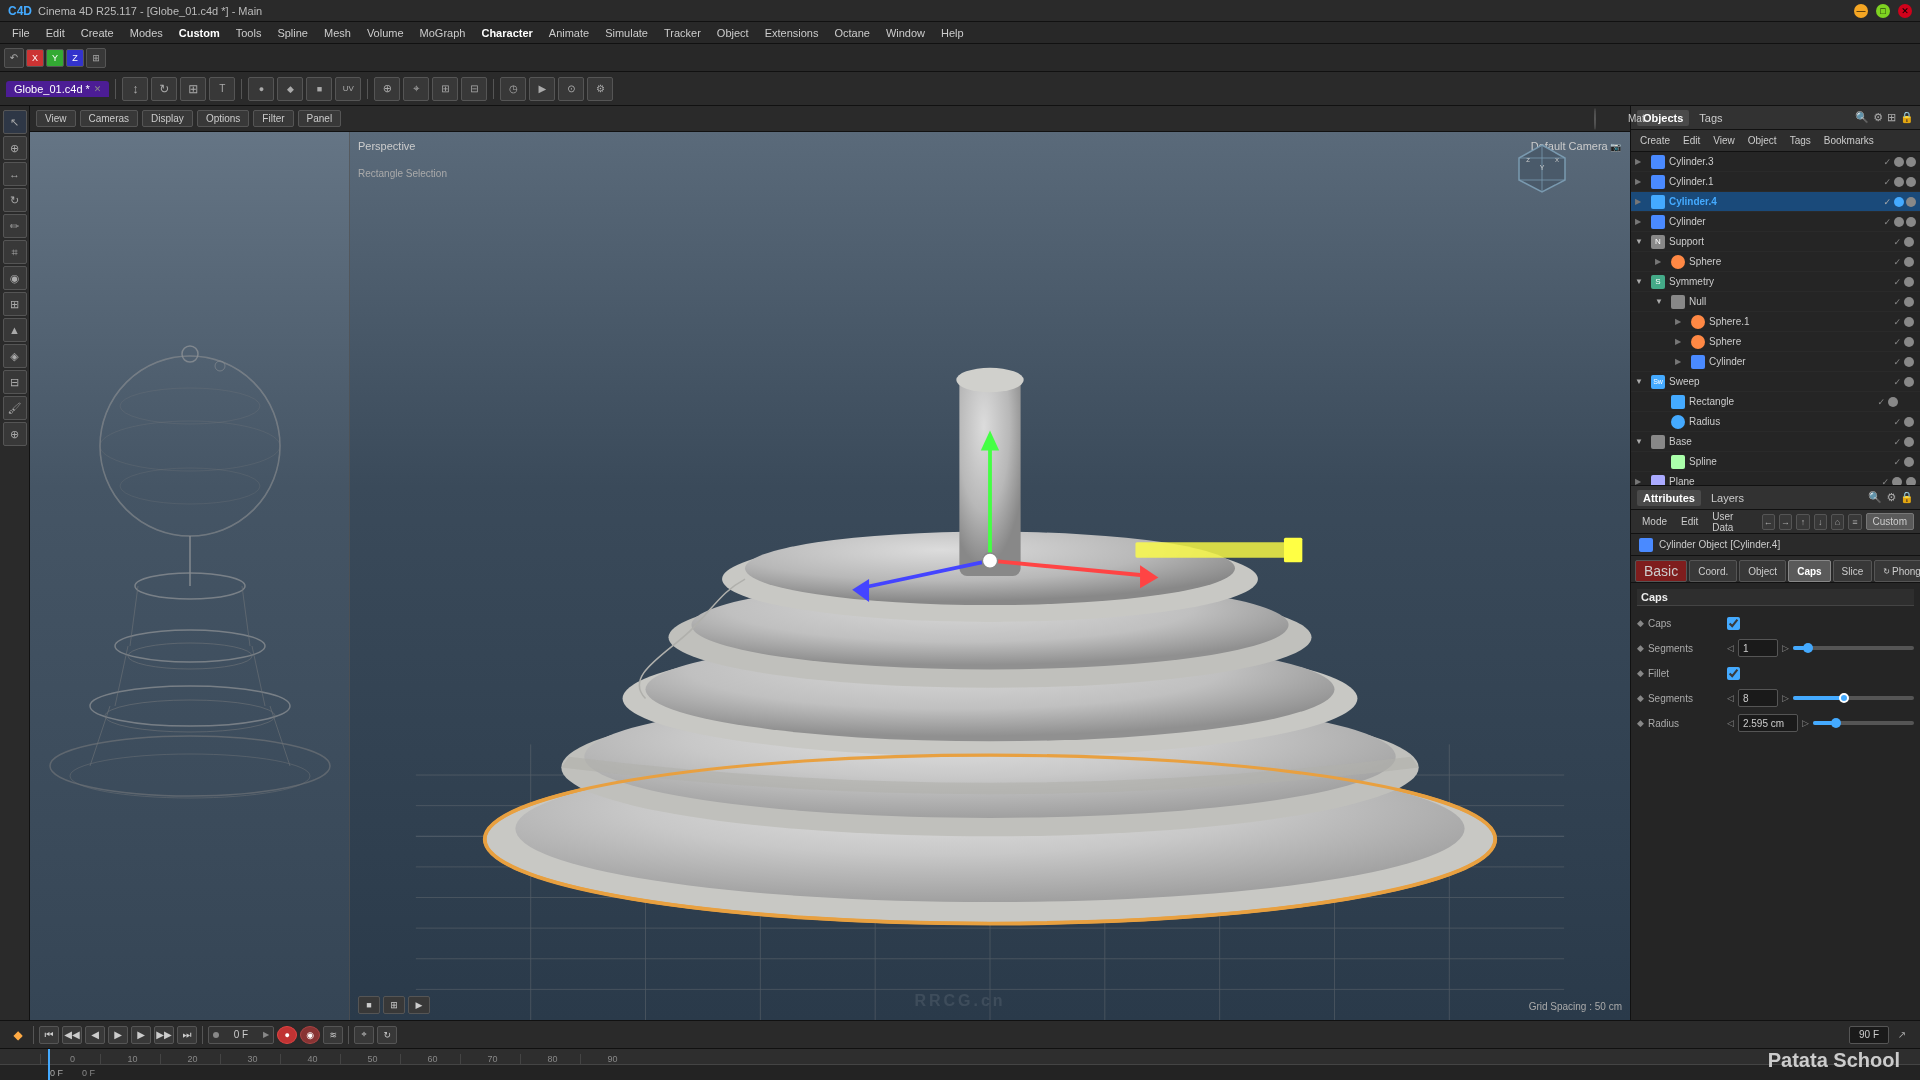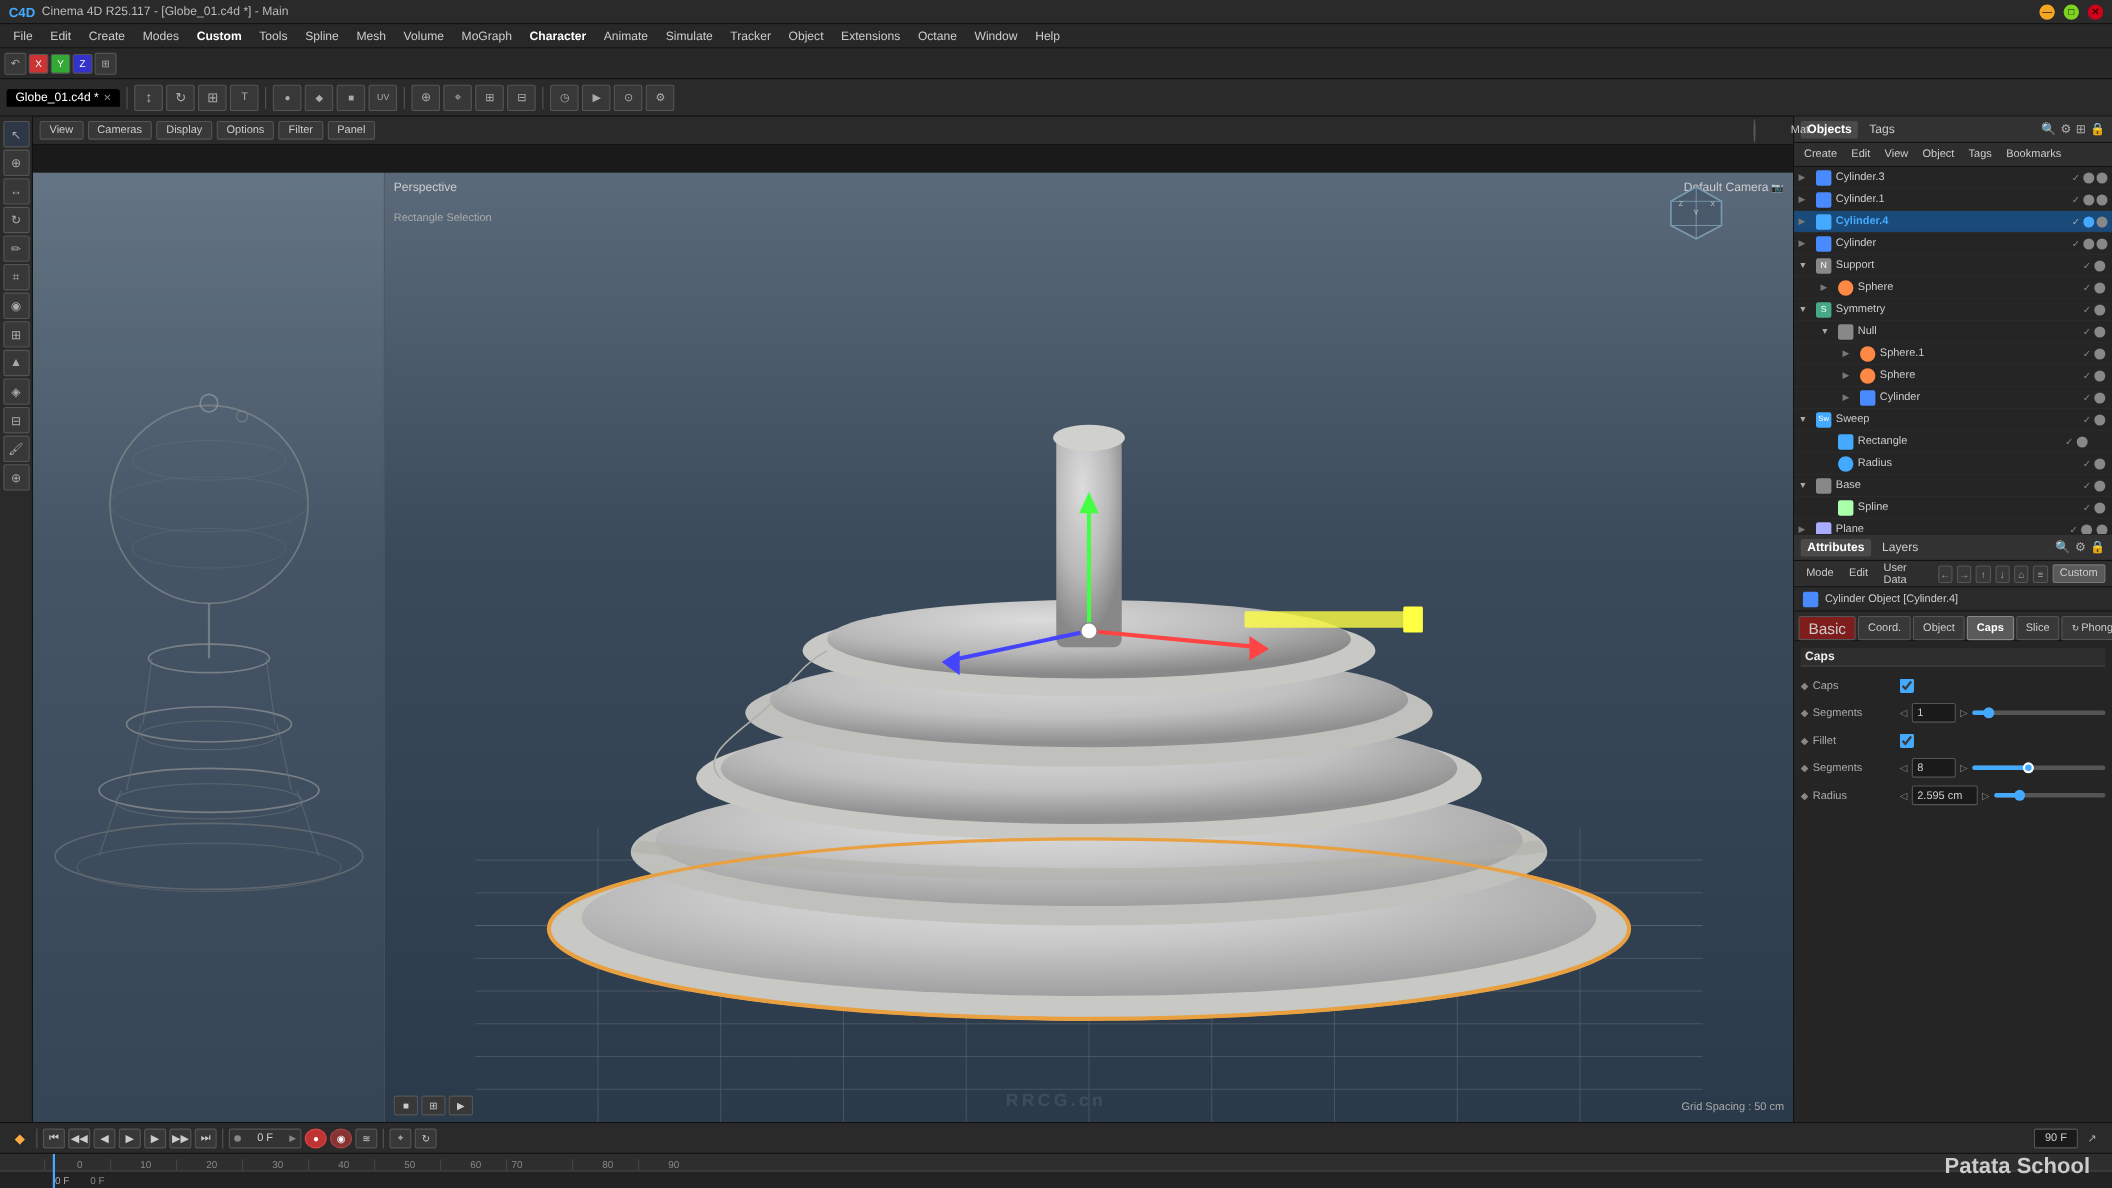--- a/index.html
+++ b/index.html
@@ -26,21 +26,21 @@
     
     #main { display: flex; height: calc(1080px - 22px - 22px - 26px - 32px - 60px); }
 
     
     #left-sidebar { width: 30px; background: #2a2a2a; border-right: 1px solid #111; display: flex; flex-direction: column; align-items: center; padding: 4px 0; gap: 2px; }
     .ls-btn { width: 24px; height: 24px; background: #383838; border: 1px solid #555; border-radius: 2px; cursor: pointer; display: flex; align-items: center; justify-content: center; color: #aaa; font-size: 11px; }
 
     
     #viewport-area { flex: 1; background: #1a1a1a; position: relative; display: flex; flex-direction: column; }
     .vp-btn { padding: 2px 8px; background: #383838; border: 1px solid #555; border-radius: 2px; cursor: pointer; color: #ccc; font-size: 10px; }
-    #viewport { flex: 1; position: relative; background: linear-gradient(180deg, #4a5a6a 0%, #3a4a5a 30%, #2a3a4a 100%); overflow: hidden; margin-top: 25px; }
+    #viewport { flex: 1; position: relative; background: linear-gradient(180deg, #4a5a6a 0%, #3a4a5a 30%, #2a3a4a 100%); overflow: hidden; }
     
     
     .vp-perspective { position: absolute; top: 8px; left: 8px; color: #aaa; font-size: 11px; }
     .vp-selection { position: absolute; top: 32px; left: 8px; color: #aaa; font-size: 10px; }
 
     
     #right-panel { width: 290px; background: #2a2a2a; border-left: 1px solid #111; display: flex; flex-direction: column; }
     .obj-item { height: 20px; display: flex; align-items: center; padding: 0 4px; cursor: pointer; border-bottom: 1px solid #2a2a2a; }
     .obj-item.selected { background: #1a4a7a; }
 
@@ -99,21 +99,21 @@
       <button class="toolbar-btn" style="background:#c33;color:#fff;width:18px;height:18px;font-size:9px;">X</button>
       <button class="toolbar-btn" style="background:#3a3;color:#fff;width:18px;height:18px;font-size:9px;">Y</button>
       <button class="toolbar-btn" style="background:#33c;color:#fff;width:18px;height:18px;font-size:9px;">Z</button>
       <button class="toolbar-btn" style="width:20px;height:20px;font-size:9px;">⊞</button>
     </div>
   </div>
 </div>
 
 <div id="toolbar2" style="height:34px;background:#2a2a2a;display:flex;align-items:center;padding:0 6px;gap:3px;border-bottom:1px solid #111;">
 
-  <div style="display:flex;align-items:center;background:#000000;border-radius:3px 3px 0 0;padding:2px 8px;gap:4px;">
+  <div style="display:flex;align-items:center;background:#4c1d95;border-radius:3px 3px 0 0;padding:2px 8px;gap:4px;">
     <span style="color:#fff;font-size:11px;">Globe_01.c4d *</span>
     <span style="color:#888;font-size:9px;cursor:pointer;">✕</span>
   </div>
   <div class="toolbar-sep"></div>
 
   <button class="toolbar-btn" style="font-size:13px;">↕</button>
   <button class="toolbar-btn" style="font-size:12px;">↻</button>
   <button class="toolbar-btn" style="font-size:12px;">⊞</button>
   <button class="toolbar-btn" style="font-size:10px;">T</button>
   <div class="toolbar-sep"></div>
@@ -660,21 +660,21 @@
 
       <div style="position:relative;height:100%;margin-left:40px;">
         <div style="position:absolute;left:0;top:0;height:100%;display:flex;align-items:flex-end;gap:0;">
           <span style="color:#888;font-size:9px;min-width:60px;text-align:center;border-left:1px solid #444;padding-left:4px;">0</span>
           <span style="color:#888;font-size:9px;min-width:60px;text-align:center;border-left:1px solid #444;padding-left:4px;">10</span>
           <span style="color:#888;font-size:9px;min-width:60px;text-align:center;border-left:1px solid #444;padding-left:4px;">20</span>
           <span style="color:#888;font-size:9px;min-width:60px;text-align:center;border-left:1px solid #444;padding-left:4px;">30</span>
           <span style="color:#888;font-size:9px;min-width:60px;text-align:center;border-left:1px solid #444;padding-left:4px;">40</span>
           <span style="color:#888;font-size:9px;min-width:60px;text-align:center;border-left:1px solid #444;padding-left:4px;">50</span>
           <span style="color:#888;font-size:9px;min-width:60px;text-align:center;border-left:1px solid #444;padding-left:4px;">60</span>
-          <span style="color:#888;font-size:9px;min-width:60px;text-align:left;border-left:1px solid #444;padding-left:4px;">70</span>
+          <span style="color:#888;font-size:9px;min-width:60px;text-align:center;border-left:1px solid #444;padding-left:4px;">70</span>
           <span style="color:#888;font-size:9px;min-width:60px;text-align:center;border-left:1px solid #444;padding-left:4px;">80</span>
           <span style="color:#888;font-size:9px;min-width:60px;text-align:center;border-left:1px solid #444;padding-left:4px;">90</span>
         </div>
       </div>
     </div>
 
     <div style="position:absolute;left:48px;top:0;bottom:0;width:2px;background:#4af;z-index:5;"></div>
 
   </div>
 </div>

